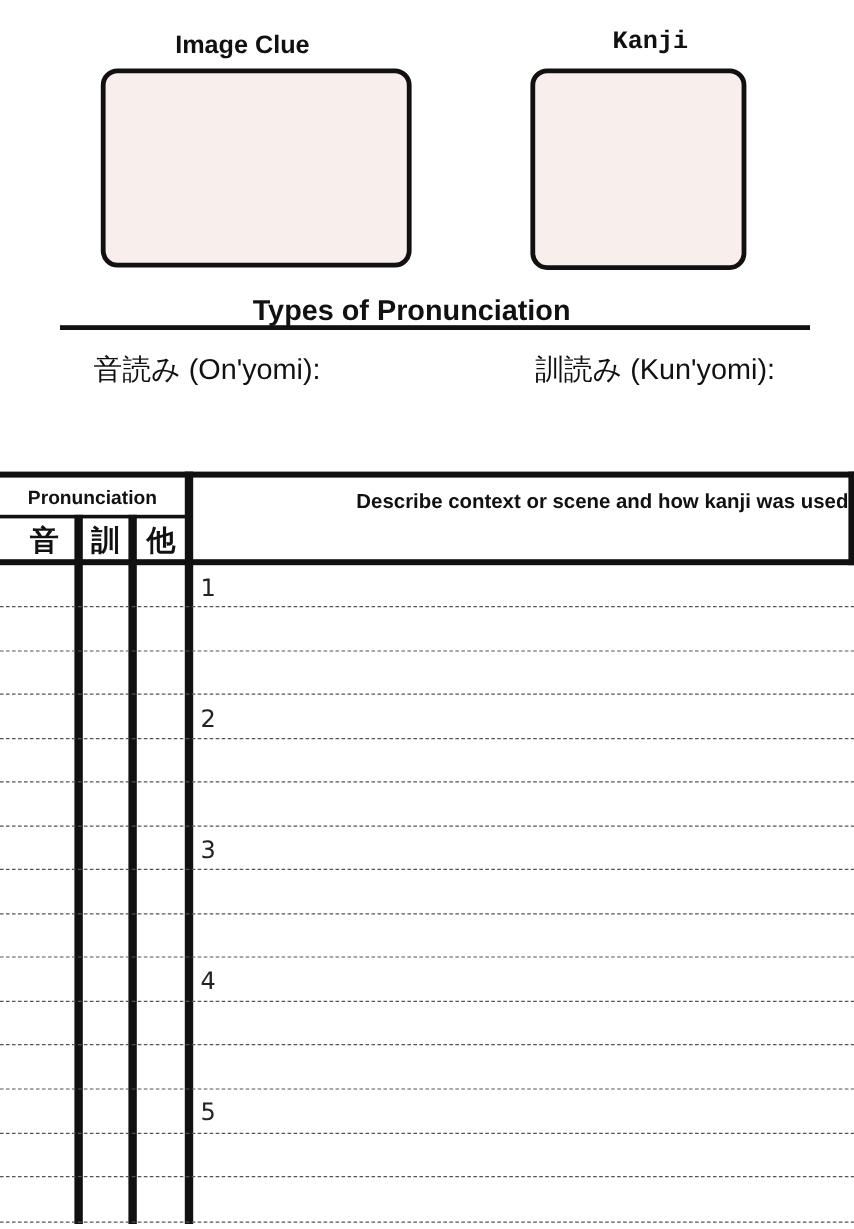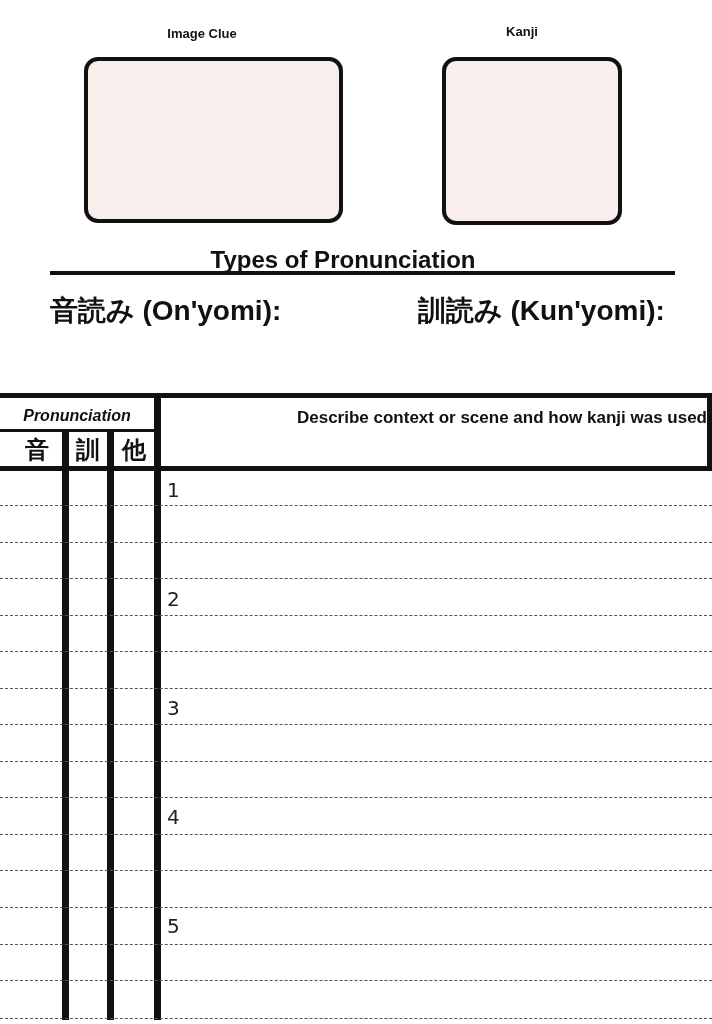--- a/index.html
+++ b/index.html
@@ -1,51 +1,51 @@
 <!DOCTYPE html>
 <html><head>
 <meta charset="utf-8">
 <style>
   html, body { margin: 0; padding: 0; background: #ffffff; }
   body { width: 712px; height: 1024px; position: relative; overflow: hidden;
          font-family: "Liberation Sans", "DejaVu Sans", sans-serif; color: #111; }
   .abs { position: absolute; }
-  .label { font-weight: bold; font-size: 13px; text-align: center; }
+  .label { font-weight: bold; font-size: 21px; text-align: center; }
   .box { position: absolute; background: #f8efed; border: 4px solid #111; border-radius: 14px; box-sizing: border-box; }
   .section-title { font-weight: bold; font-size: 24px; text-align: center; }
   .hr { position: absolute; background: #111; }
-  .reading { font-weight: bold; font-size: 28px; white-space: nowrap; }
+  .reading { font-weight: normal; font-size: 24px; white-space: nowrap; margin-left: 28px; }
   .dash { position: absolute; left: 0; width: 712px; height: 0; border-top: 1.5px dashed #555; }
   .vline { position: absolute; background: #111; width: 7px; }
   .num { position: absolute; font-family: "DejaVu Sans", sans-serif; font-size: 20px; color: #222; }
   .hdr-small { font-weight: bold; font-size: 16px; }
   .kanji-col { font-weight: bold; font-size: 24px; text-align: center; font-family: "DejaVu Sans", sans-serif; }
   .desc { font-weight: bold; font-size: 17px; text-align: right; line-height: 27px; }
 </style>
 </head>
 <body>
 
 <div class="abs label" style="left:100px; top:26px; width:204px;">Image Clue</div>
 <div class="box" style="left:84px; top:57px; width:259px; height:166px;"></div>
 
-<div class="abs label" style="left:472px; top:24px; width:100px;">Kanji</div>
+<div class="abs label" style="left:492px; top:24px; width:100px;font-family:Liberation Mono, monospace;">Kanji</div>
 <div class="box" style="left:442px; top:57px; width:180px; height:168px;"></div>
 
 <div class="abs section-title" style="left:140px; top:246px; width:406px;">Types of Pronunciation</div>
 <div class="hr" style="left:50px; top:271px; width:625px; height:4px;"></div>
 
 <div class="abs reading" style="left:50px; top:292px;">音読み (On'yomi):</div>
 <div class="abs reading" style="left:418px; top:292px;text-align:right;">訓読み (Kun'yomi):</div>
 
 <div class="hr" style="left:0; top:393px; width:712px; height:5px;"></div>
 <div class="hr" style="left:707px; top:393px; width:5px; height:78px;"></div>
 <div class="hr" style="left:0; top:466px; width:712px; height:5px;"></div>
 <div class="hr" style="left:0; top:429px; width:156px; height:3px;"></div>
 
-<div class="abs hdr-small" style="left:0; top:407px; width:154px; text-align:center;font-style:italic;">Pronunciation</div>
+<div class="abs hdr-small" style="left:0; top:407px; width:154px; text-align:center;">Pronunciation</div>
 <div class="abs kanji-col" style="left:12px; top:434px; width:50px;">音</div>
 <div class="abs kanji-col" style="left:68px; top:434px; width:40px;">訓</div>
 <div class="abs kanji-col" style="left:114px; top:434px; width:40px;">他</div>
 
 <div class="abs desc" style="left:161px; top:404px; width:546px;">
   <div>Describe context or scene and how kanji was used</div>
 </div>
 
 <div class="vline" style="left:62px; top:429px; height:591px;"></div>
 <div class="vline" style="left:107px; top:429px; height:591px;"></div>

